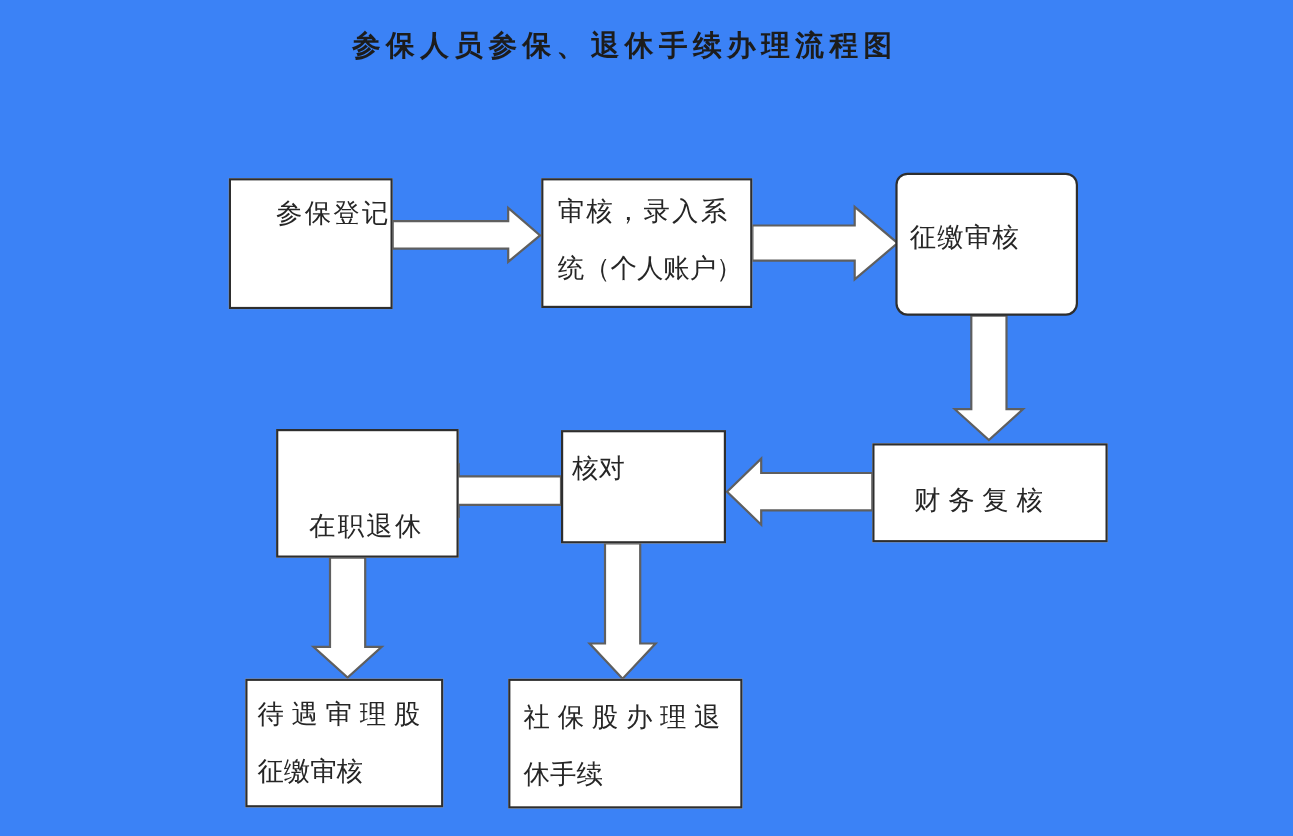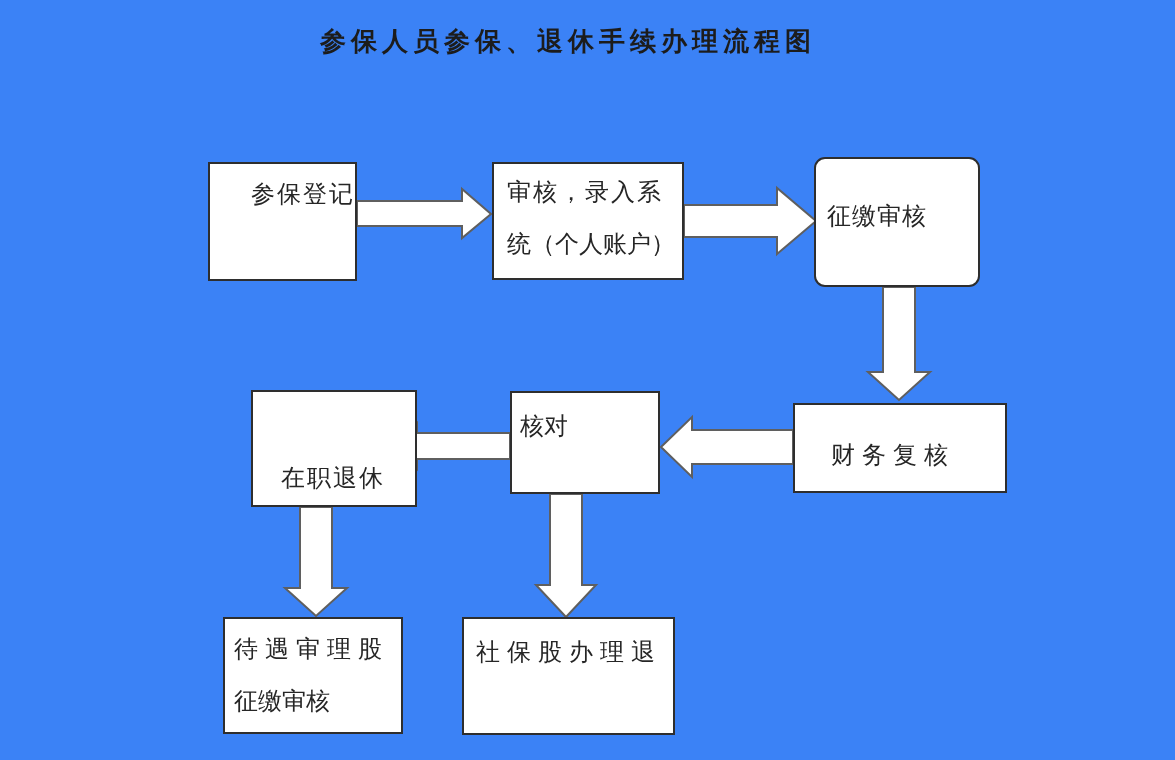--- a/index.html
+++ b/index.html
@@ -100,15 +100,16 @@
     <span class="line l1">在职退休</span>
   </div>
 
   <div class="node n7">
     <span class="line l1">待遇审理股</span>
     <span class="line l2">征缴审核</span>
   </div>
 
   <div class="node n8">
     <span class="line l1">社保股办理退</span>
+    <span class="line l2">休手续</span>
   </div>
 
 </div>
 
 </body></html>

